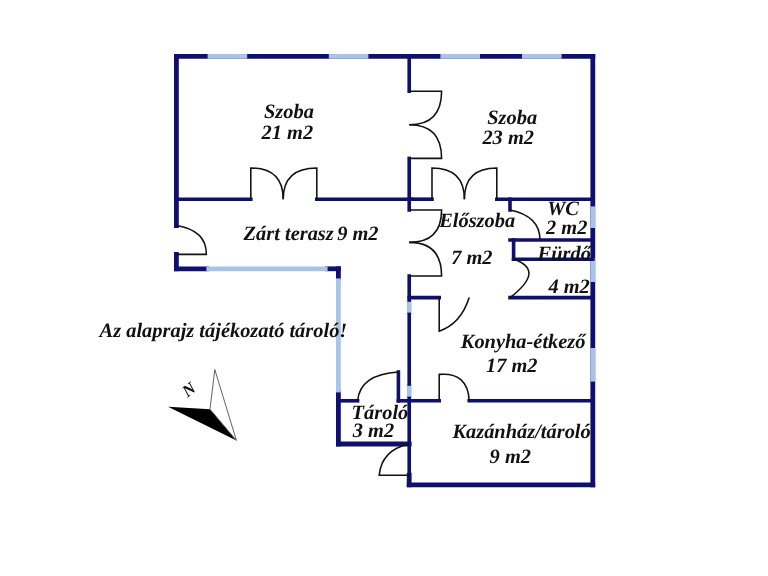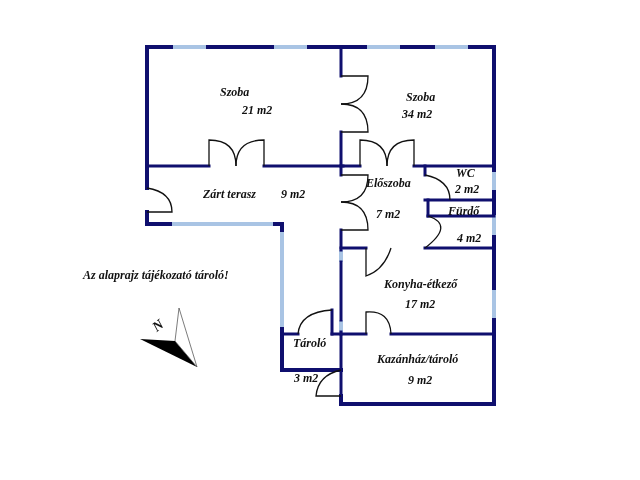--- a/index.html
+++ b/index.html
@@ -7,21 +7,21 @@
     #plan { position: absolute; left: 0; top: 0; width: 640px; height: 480px; }
     .wall { stroke: #0f0f6e; stroke-width: 4; fill: none; stroke-linecap: square; }
     .iwall { stroke: #0f0f6e; stroke-width: 3; fill: none; stroke-linecap: square; }
     .win { stroke: #a9c4e4; stroke-width: 4; fill: none; }
     .door { stroke: #111111; stroke-width: 1.3; fill: none; }
     .lbl {
       position: absolute;
       font-family: "Liberation Serif", "DejaVu Serif", serif;
       font-style: italic;
       font-weight: bold;
-      font-size: 12px;
+      font-size: 17px;
       color: #111111;
       white-space: nowrap;
       line-height: 15px;
     }
   </style>
 </head>
 <body>
 
 <svg id="plan" viewBox="0 0 640 480" xmlns="http://www.w3.org/2000/svg">
 
@@ -121,37 +121,37 @@
   <g>
     <polygon points="140,339 175,341 197,367" fill="#000000"></polygon>
     <polygon points="175,341 179,308 197,367" fill="#ffffff" stroke="#444" stroke-width="0.7"></polygon>
   </g>
 </svg>
 
 <div class="lbl" style="left:83px; top:268px;">Az alaprajz tájékozató tároló!</div>
 <div class="lbl" style="left:153px; top:318px; transform:rotate(-38deg); font-size:14px;">N</div>
 
 <div class="lbl" style="left:220px; top:85px;">Szoba</div>
-<div class="lbl" style="left:218px; top:103px;margin-left:24px;">21 m2</div>
+<div class="lbl" style="left:218px; top:103px;">21 m2</div>
 
 <div class="lbl" style="left:406px; top:90px;">Szoba</div>
-<div class="lbl" style="left:402px; top:107px;">34 m2</div>
+<div class="lbl" style="left:402px; top:107px;">23 m2</div>
 
 <div class="lbl" style="left:203px; top:187px;">Zárt terasz</div>
 <div class="lbl" style="left:281px; top:187px;">9 m2</div>
 
 <div class="lbl" style="left:456px; top:166px;">WC</div>
 <div class="lbl" style="left:455px; top:182px;">2 m2</div>
 
 <div class="lbl" style="left:366px; top:176px;">Előszoba</div>
 <div class="lbl" style="left:376px; top:207px;">7 m2</div>
 
 <div class="lbl" style="left:448px; top:204px;">Fürdő</div>
 <div class="lbl" style="left:457px; top:231px;font-style:italic;">4 m2</div>
 
 <div class="lbl" style="left:384px; top:277px;">Konyha-étkező</div>
 <div class="lbl" style="left:405px; top:297px;">17 m2</div>
 
 <div class="lbl" style="left:293px; top:336px;">Tároló</div>
-<div class="lbl" style="left:294px; top:351px;margin-top:20px;">3 m2</div>
+<div class="lbl" style="left:294px; top:351px;">3 m2</div>
 
 <div class="lbl" style="left:377px; top:352px;text-align:right;">Kazánház/tároló</div>
 <div class="lbl" style="left:408px; top:373px;">9 m2</div>
 
 </body></html>

